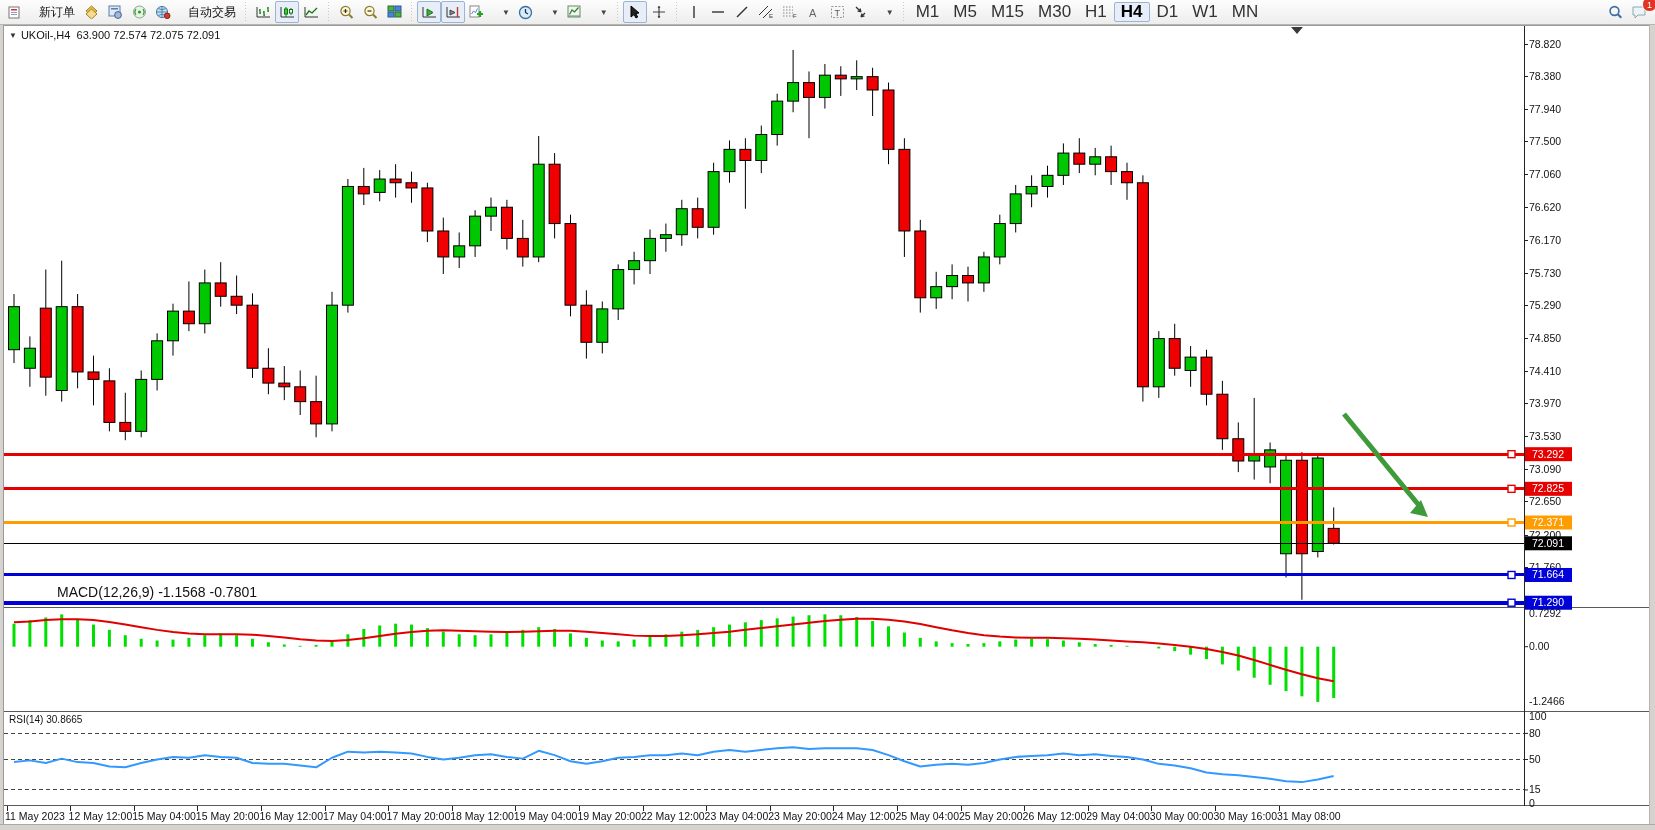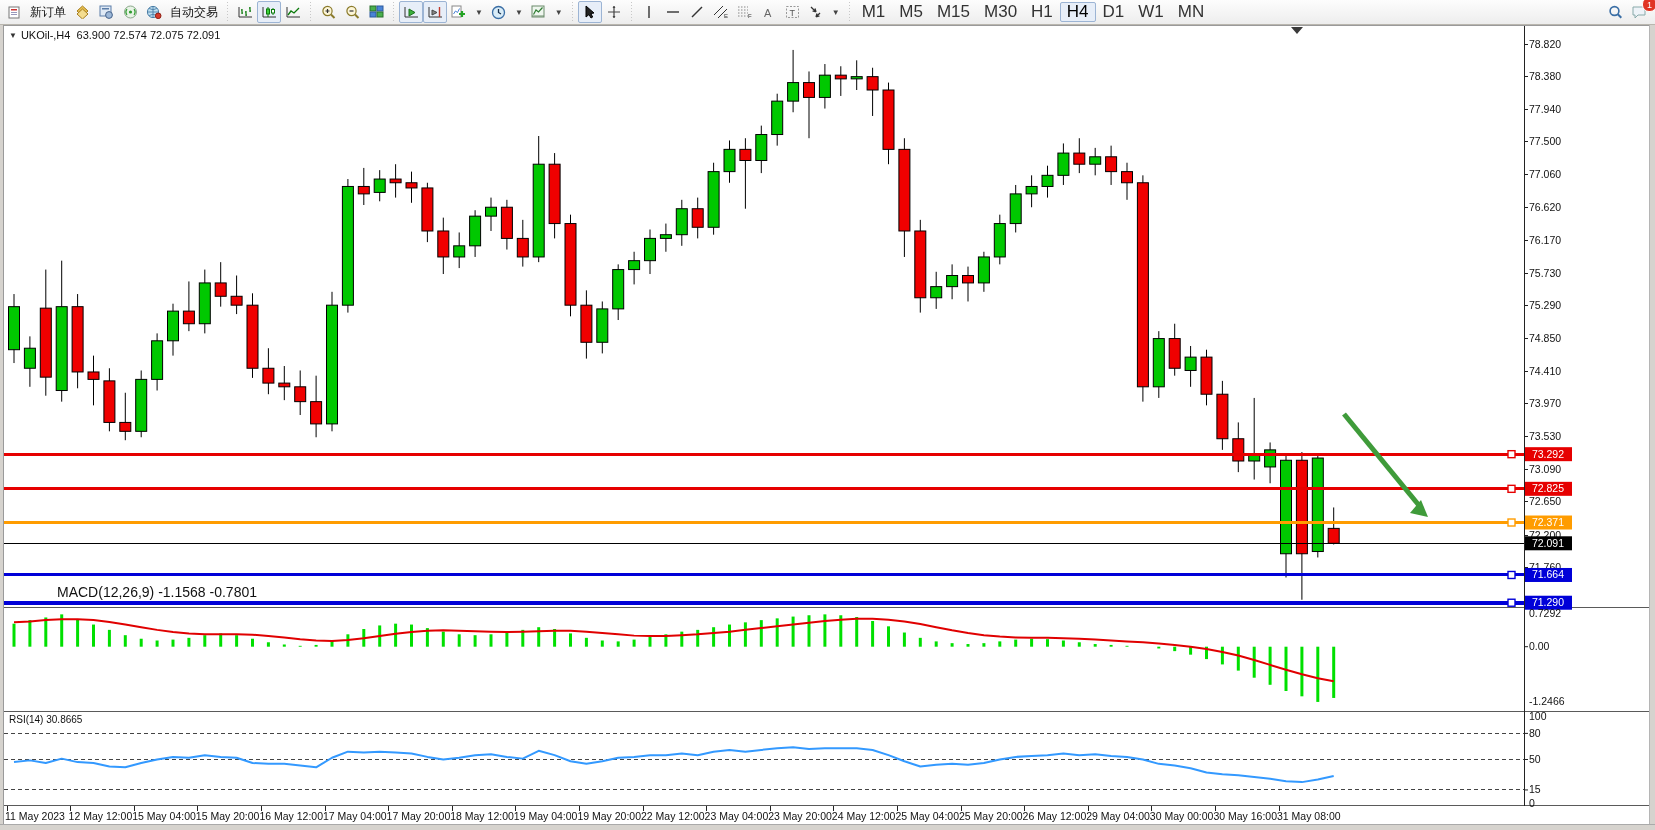--- a/index.html
+++ b/index.html
@@ -6,27 +6,27 @@
   .app{position:relative;width:1655px;height:830px;background:#ffffff;overflow:hidden;}
   
   .toolbar{position:absolute;left:0;top:0;width:1655px;height:25px;
     background:linear-gradient(#fdfdfd,#ededed);border-bottom:1px solid #b9b6ae;
     display:flex;align-items:center;padding:0 4px;box-sizing:border-box;z-index:5;}
   .tb-group{display:flex;align-items:center;height:24px;}
   .tb-sep{width:5px;height:20px;margin:0 3px;
     background:repeating-linear-gradient(to bottom,#c8c8c8 0 1px,transparent 1px 3px);
     background-size:1px 100%;background-repeat:no-repeat;background-position:center;}
   .tb-btn{height:22px;min-width:24px;border:1px solid transparent;background:transparent;
-    display:flex;align-items:center;justify-content:center;gap:8px;padding:0 3px;
+    display:flex;align-items:center;justify-content:center;gap:17px;padding:0 3px;
     font-size:12px;color:#222;cursor:default;border-radius:2px;}
   .tb-btn.active{background:#e7eef8;border:1px solid #9cb4d4;}
   .tb-btn .cap{font-size:12px;color:#111;white-space:nowrap;}
   .tf-btn{height:20px;min-width:26px;border:1px solid transparent;background:transparent;
     font-size:17px;color:#333;display:flex;align-items:center;justify-content:center;border-radius:2px;}
-  .tf-btn.active{background:#e7eef8;border:1px solid #9cb4d4;color:#000;}
+  .tf-btn.active{background:#e7eef8;border:1px solid #9cb4d4;color:#000;font-weight:bold;}
   .caret{font-size:8px;color:#444;margin-left:1px;}
   .spacer{flex:1;}
   .badge{position:absolute;top:-4px;right:-6px;background:#e03424;color:#fff;font-size:9px;
     min-width:13px;height:13px;border-radius:7px;display:flex;align-items:center;justify-content:center;
     border:1px solid #fff;}
   .chat-wrap{position:relative;}
   
   .chart-label{position:absolute;font-size:11px;color:#111;z-index:3;white-space:pre;}
   #title-row{left:9px;top:29px;}
   #macd-row{left:9px;top:584px;font-size:14px;margin-left:48px;}

